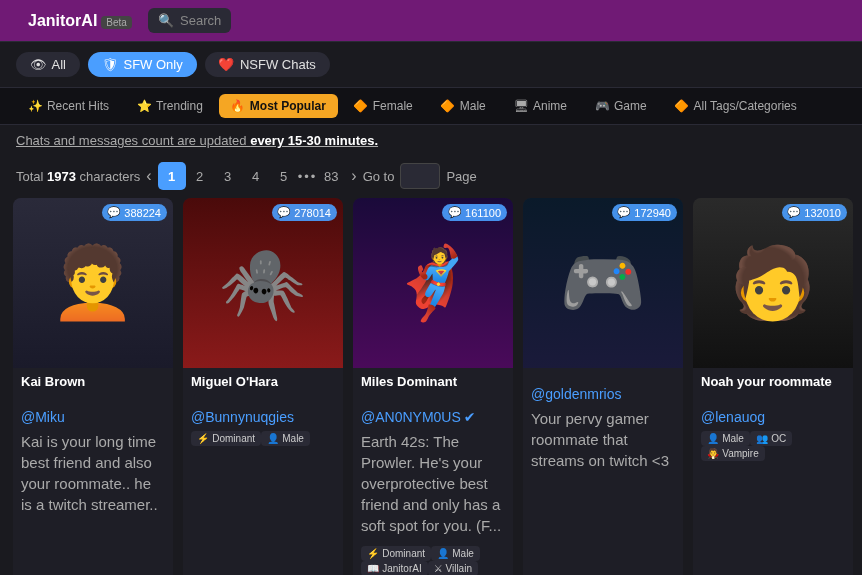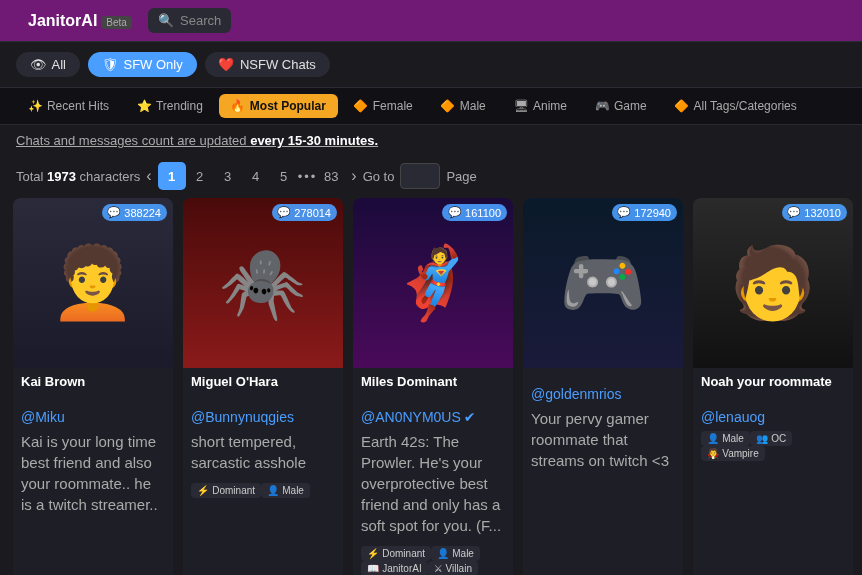--- a/index.html
+++ b/index.html
@@ -308,21 +308,20 @@
     <div class="card-desc">Kai is your long time best friend and also your roommate.. he is a twitch streamer..</div>
   </div>
 
   <div class="card">
     <div class="card-img">
       <div style="width:100%;height:100%;background:linear-gradient(180deg,#4a0a0a,#8a1a1a);display:flex;align-items:center;justify-content:center;font-size:70px;">🕷️</div>
       <div class="chat-count">💬 <span>278014</span></div>
     </div>
     <div class="card-name">Miguel O'Hara</div>
     <div class="card-author">@Bunnynuqgies</div>
-    <div class="card-desc">short tempered, sarcastic asshole</div>
     <div class="card-tags">
       <span class="tag">⚡ Dominant</span>
       <span class="tag">👤 Male</span>
     </div>
   </div>
 
   <div class="card">
     <div class="card-img">
       <div style="width:100%;height:100%;background:linear-gradient(180deg,#1a0a3a,#4a0a5a);display:flex;align-items:center;justify-content:center;font-size:70px;">🦸</div>
       <div class="chat-count">💬 <span>161100</span></div>

